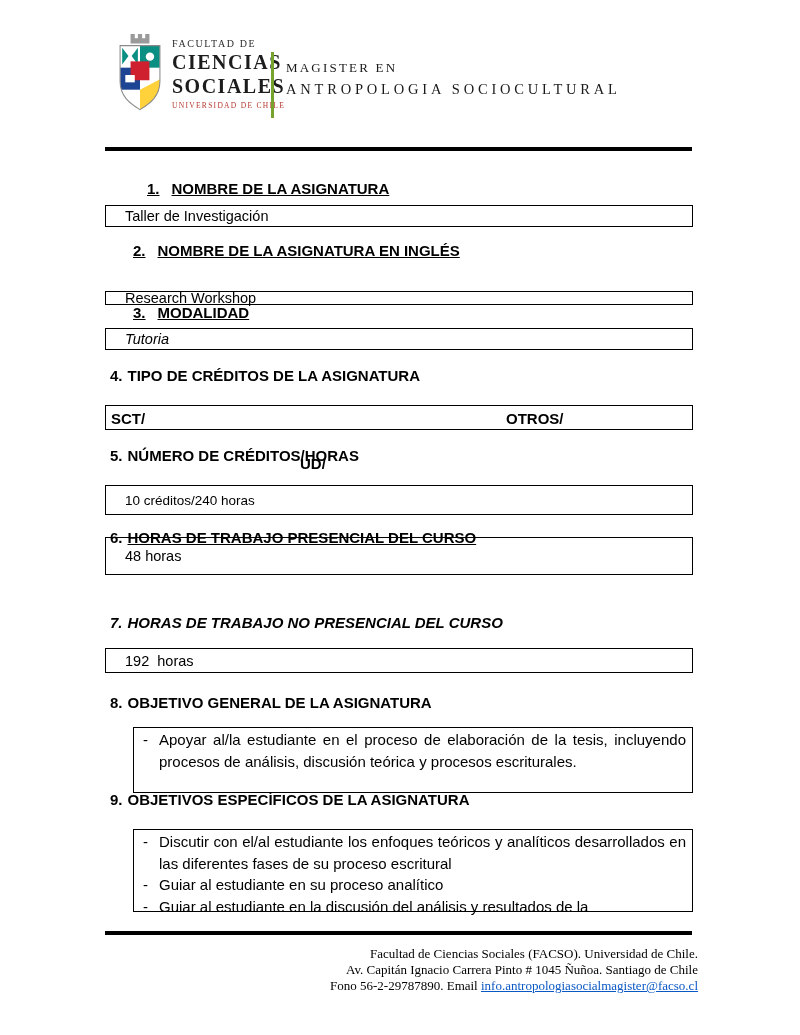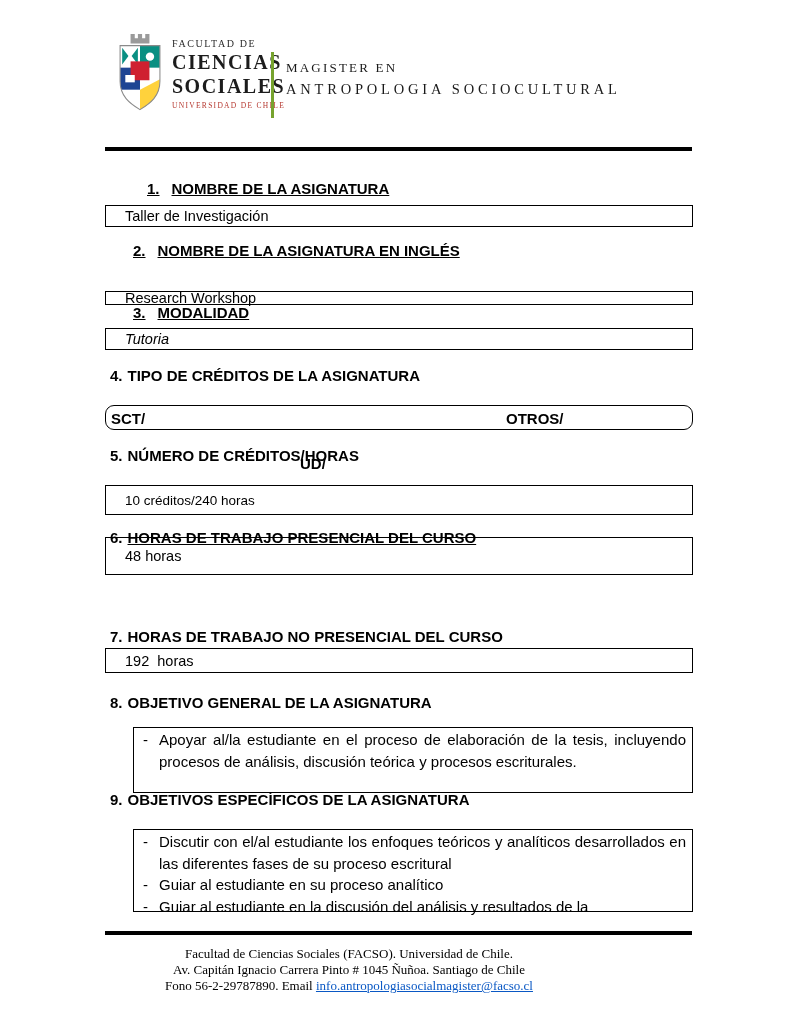--- a/index.html
+++ b/index.html
@@ -39,21 +39,21 @@
   .box-text{white-space:pre-wrap;}
   .box.credit{font-weight:bold;font-size:15px;position:absolute;}
   .credit-f{position:absolute;top:50%;transform:translateY(-50%);}
   
   .bbox{position:absolute;left:133px;width:560px;border:1.5px solid #000;box-sizing:border-box;
         padding:1px 6px 0 6px;font-size:15px;line-height:21.5px;}
   .bullet-row{display:flex;}
   .bullet-marker{flex:none;width:16px;padding-left:3px;}
   .bullet-text{flex:1;text-align:justify;}
   
-  .footer-line{position:absolute;left:0;width:698px;text-align:center;
+  .footer-line{position:absolute;left:0;width:698px;text-align:right;
                font-family:"Liberation Serif",serif;font-size:13px;color:#000;}
   .email-link{color:var(--link-blue);text-decoration:underline;cursor:pointer;}
   .italic{font-style:italic;}
 </style>
 </head>
 <body>
 
 <div class="page">
 
   <div class="logo-svg">
@@ -108,41 +108,41 @@
   <div class="heading listed" style="left:133px;top:304px;">
     <span class="num">3.</span><span class="ttl">MODALIDAD</span>
   </div>
   <div class="box" style="top:328px;height:22px;">
     <span class="box-text italic">Tutoria</span>
   </div>
 
   <div class="heading plain" style="left:110px;top:367px;">
     <span class="num">4.</span><span class="ttl">TIPO DE CRÉDITOS DE LA ASIGNATURA</span>
   </div>
-  <div class="box credit" style="top:405px;height:25px;border-radius:9px;">
+  <div class="box credit" style="top:405px;height:25px;">
     <span class="credit-f" style="left:5px;">SCT/</span>
     <span class="credit-f" style="left:194px;margin-top:45px;">UD/</span>
     <span class="credit-f" style="left:400px;">OTROS/</span>
   </div>
 
   <div class="heading plain" style="left:110px;top:447px;">
     <span class="num">5.</span><span class="ttl">NÚMERO DE CRÉDITOS/HORAS</span>
   </div>
   <div class="box" style="top:485px;height:30px;font-size:13.5px;">
     <span class="box-text">10 créditos/240 horas</span>
   </div>
 
   <div class="heading plain" style="left:110px;top:529px;text-decoration:underline;">
     <span class="num">6.</span><span class="ttl">HORAS DE TRABAJO PRESENCIAL DEL CURSO</span>
   </div>
   <div class="box" style="top:537px;height:38px;">
     <span class="box-text">48 horas</span>
   </div>
 
-  <div class="heading plain" style="left:110px;top:628px;">
+  <div class="heading plain" style="left:110px;top:614px;font-style:italic;">
     <span class="num">7.</span><span class="ttl">HORAS DE TRABAJO NO PRESENCIAL DEL CURSO</span>
   </div>
   <div class="box" style="top:648px;height:25px;">
     <span class="box-text">192  horas</span>
   </div>
 
   <div class="heading plain" style="left:110px;top:694px;">
     <span class="num">8.</span><span class="ttl">OBJETIVO GENERAL DE LA ASIGNATURA</span>
   </div>
   <div class="bbox" style="top:727px;height:66px;">

